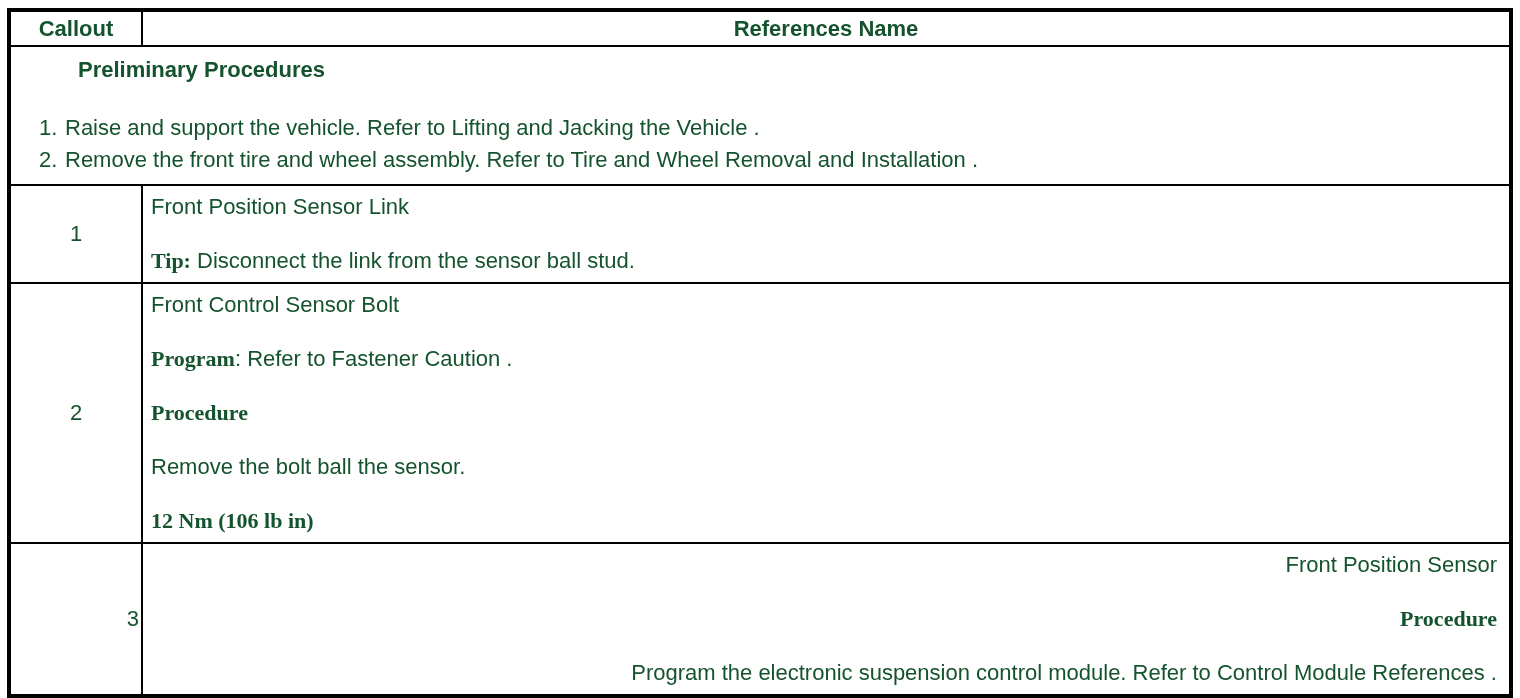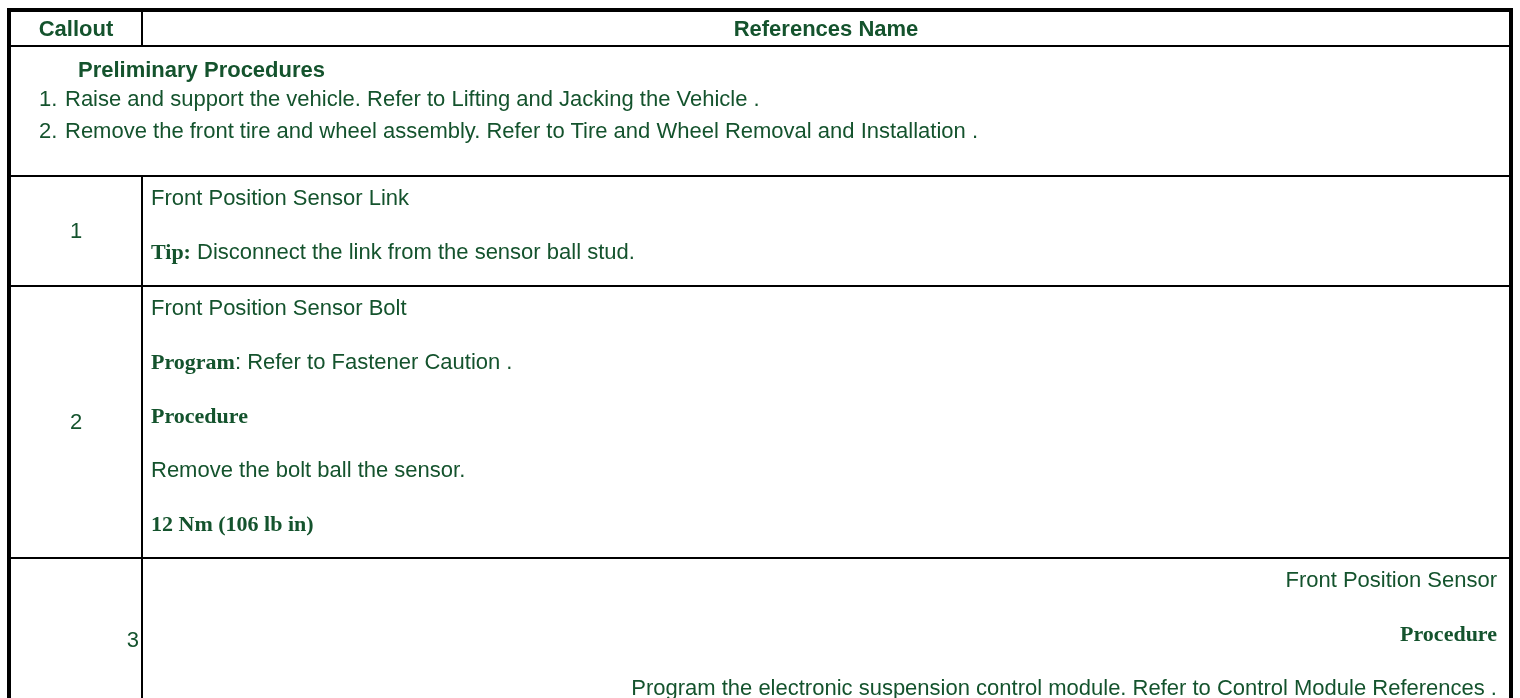--- a/index.html
+++ b/index.html
@@ -40,38 +40,38 @@
   td.prelim-cell {
     height: 130px;
     vertical-align: top;
     padding: 10px 10px 8px 10px;
   }
   .prelim-title {
     font-weight: bold;
     margin-left: 57px;
     line-height: 26px;
   }
-  .prelim-steps { }
+  .prelim-steps { margin-top: 29px; }
   .prelim-step { line-height: 32px; }
   .step-num {
     display: inline-block;
     margin-left: 18px;
     width: 26px;
     text-align: left;
   }
   .step-text { }
   td.callout-cell {
     text-align: center;
     vertical-align: middle;
     font-size: 22px;
     padding: 2px;
   }
   td.cmp-cell {
     vertical-align: top;
-    padding: 8px 12px 20px 8px;
+    padding: 8px 12px 8px 8px;
   }
   td.cmp-cell p {
     margin: 0;
     line-height: 26px;
   }
   td.cmp-cell p + p { margin-top: 28px; }
   .b { font-weight: bold; font-family: Liberation Serif, serif; }
   tr.row-1 td { height: 96px; }
   tr.row-2 td { height: 260px; }
   tr.row-3 td { height: 152px; text-align: right; }
@@ -110,21 +110,21 @@
       <td class="callout-cell">1</td>
       <td class="cmp-cell">
         <p><span class="b"></span><span>Front Position Sensor Link</span></p>
         <p><span class="b">Tip:</span><span> Disconnect the link from the sensor ball stud.</span></p>
       </td>
     </tr>
 
     <tr class="row-2">
       <td class="callout-cell">2</td>
       <td class="cmp-cell">
-        <p><span class="b"></span><span>Front Position Sensor Bolt</span></p>
+        <p><span class="b"></span><span>Front Control Sensor Bolt</span></p>
         <p><span class="b">Program</span><span>: Refer to Fastener Caution .</span></p>
         <p><span class="b">Procedure</span><span></span></p>
         <p><span class="b"></span><span>Remove the bolt ball the sensor.</span></p>
         <p><span class="b">12 Nm (106 lb in)</span><span></span></p>
       </td>
     </tr>
 
     <tr class="row-3">
       <td class="callout-cell">3</td>
       <td class="cmp-cell">

